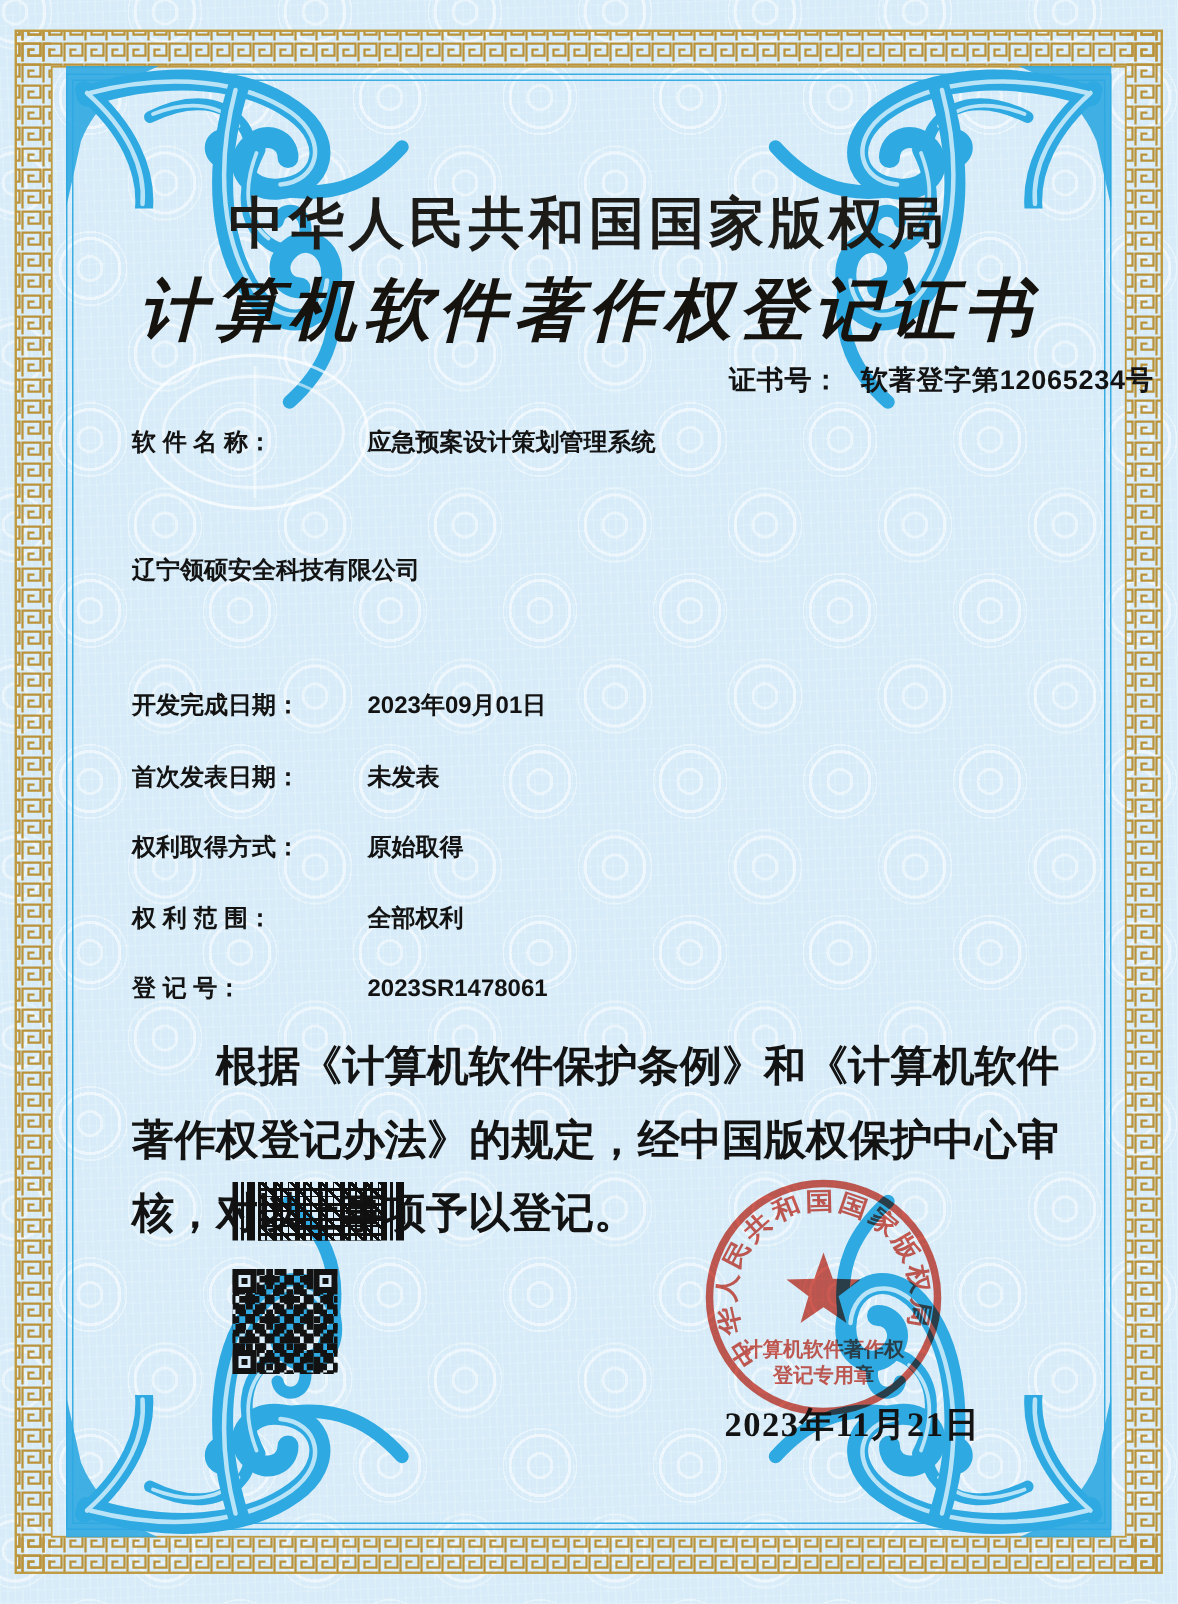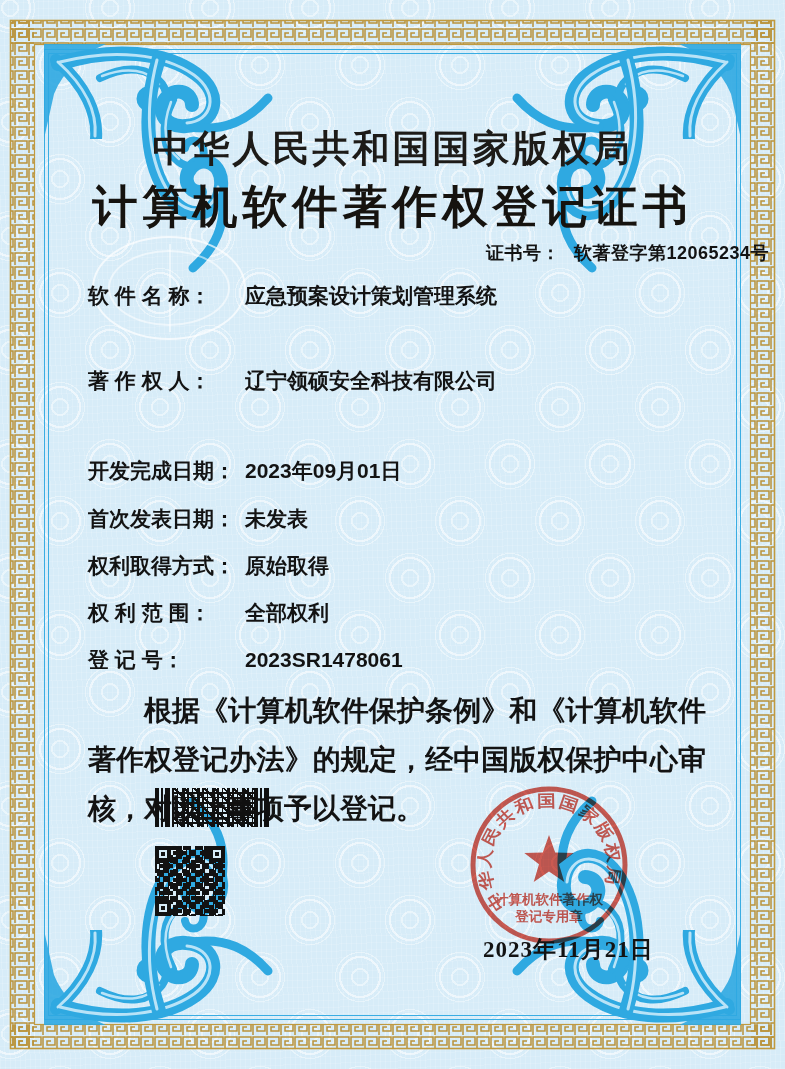--- a/index.html
+++ b/index.html
@@ -39,28 +39,28 @@
   .arm-v{transform:rotate(90deg) scaleY(-1);transform-origin:0 0;left:95px;}
   
   .authority{
     position:absolute;top:124px;left:0;width:100%;text-align:center;
     font-family:"Liberation Serif","DejaVu Serif",serif;
     font-size:37px;font-weight:600;letter-spacing:3px;color:#1d1b18;
   }
   .cert-title{
     position:absolute;top:177px;left:0;width:100%;text-align:center;
     font-family:"Liberation Serif","DejaVu Serif",serif;
-    font-size:45px;font-weight:800;letter-spacing:5px;color:#16130f;
+    font-size:45px;font-weight:800;letter-spacing:5px;color:#16130f;font-style:italic;
   }
   .cert-no{
     position:absolute;top:241px;left:486px;
     font-size:18px;font-weight:bold;letter-spacing:.5px;
   }
   .cert-no .gap{display:inline-block;width:14px;}
-  .row{position:absolute;left:88px;font-size:21px;font-weight:bold;line-height:28px;white-space:nowrap;}
+  .row{position:absolute;left:88px;font-size:16px;font-weight:bold;line-height:28px;white-space:nowrap;}
   .row .lbl{display:inline-block;width:157px;vertical-align:top;}
   .row .vals{display:inline-block;vertical-align:top;}
   .row .val{display:block;}
   .statement{
     position:absolute;left:88px;top:686px;width:618px;
     font-size:28px;font-weight:bold;line-height:49px;
     text-indent:2em;text-align:justify;
   }
   .reg-date{
     position:absolute;left:483px;top:934px;
@@ -243,21 +243,21 @@
 
 <div class="authority">中华人民共和国国家版权局</div>
 <div class="cert-title">计算机软件著作权登记证书</div>
 
 <div class="cert-no"><span>证书号：</span><span class="gap"></span><span>软著登字第12065234号</span></div>
 
 <div class="row" style="top:282px">
   <span class="lbl">软 件 名 称：</span><span class="vals"><span class="val">应急预案设计策划管理系统</span></span>
 </div>
 <div class="row" style="top:367px">
-  <span class="lbl">著 作 权 人：</span><span class="vals"><span class="val">辽宁领硕安全科技有限公司</span></span>
+  <span class="vals"><span class="val">辽宁领硕安全科技有限公司</span></span>
 </div>
 <div class="row" style="top:457px">
   <span class="lbl">开发完成日期：</span><span class="vals"><span class="val">2023年09月01日</span></span>
 </div>
 <div class="row" style="top:505px">
   <span class="lbl">首次发表日期：</span><span class="vals"><span class="val">未发表</span></span>
 </div>
 <div class="row" style="top:552px">
   <span class="lbl">权利取得方式：</span><span class="vals"><span class="val">原始取得</span></span>
 </div>

